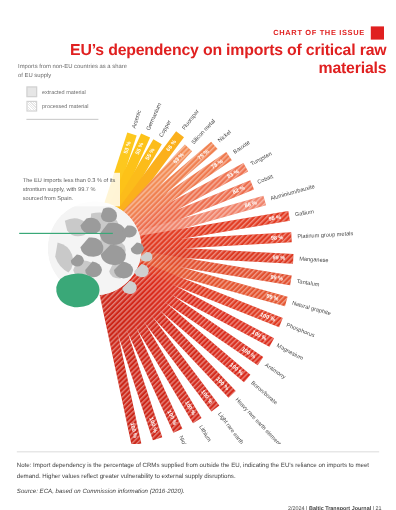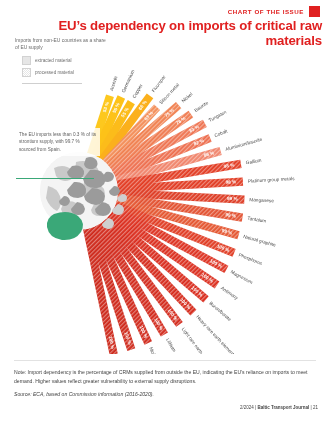--- a/index.html
+++ b/index.html
@@ -1,21 +1,21 @@
 <!DOCTYPE html>
 <html><head>
 <meta charset="utf-8">
 <style>
   html,body{margin:0;padding:0;}
   body{
     width:330px;height:425px;background:#ffffff;
     font-family:"Liberation Sans",sans-serif;
     overflow:hidden;position:relative;
   }
-  .page{position:relative;width:330px;height:374px;box-sizing:border-box;}
+  .page{position:relative;width:330px;height:374px;box-sizing:border-box;margin-top:16px;}
 
   
   .kicker-row{
     position:absolute;top:6px;right:10px;
     display:flex;align-items:center;gap:5px;
   }
   .kicker{
     font-size:6.2px;font-weight:bold;letter-spacing:.55px;
     color:#e02020;
   }

